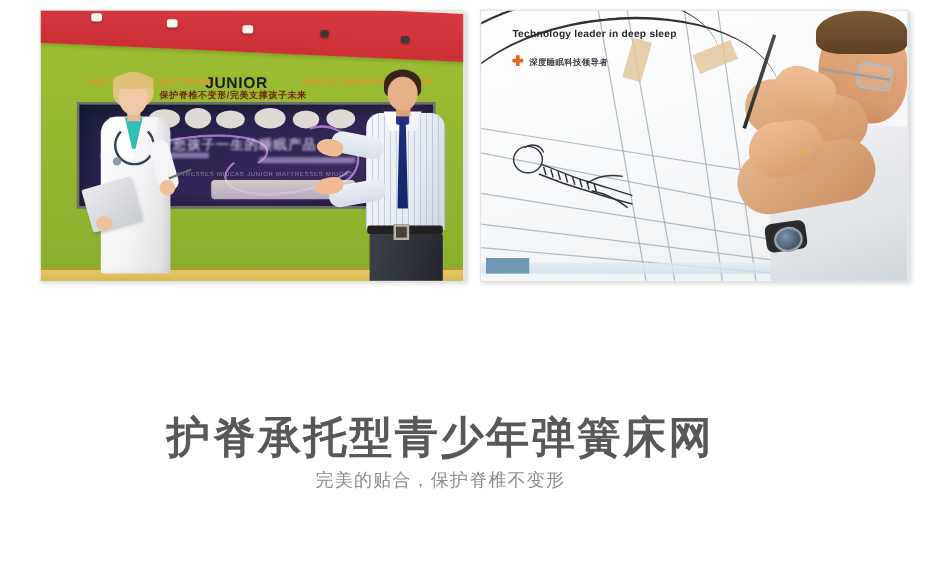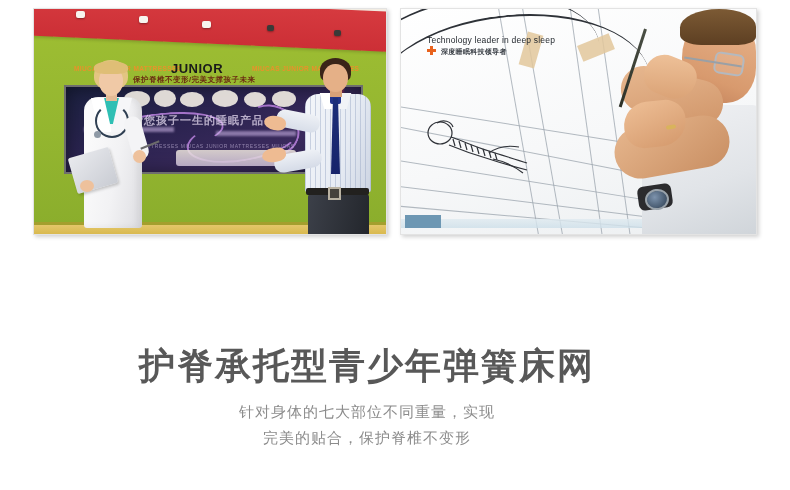--- a/index.html
+++ b/index.html
@@ -372,23 +372,23 @@
     width: 250px; height: 130px;
     border-left-color: transparent; border-right-color: transparent; border-bottom-color: transparent;
   }
   .dz-figure {
     position: absolute;
     left: 22px; top: 108px;
     width: 112px; height: 58px;
   }
   .dz-title {
     position: absolute;
-    left: 26px; top: 26px;
+    left: 26px; top: 14px;
     font-size: 8.5px;
-    font-weight: normal;
+    font-weight: bold;
     color: #23282e;
     letter-spacing: .2px;
     white-space: nowrap;
   }
   .dz-sub {
     position: absolute;
     left: 40px; top: 38px;
     font-size: 7px;
     font-weight: bold;
     color: #3c4148;
@@ -683,15 +683,14 @@
         <div class="watchface"></div>
       </div>
 
     </div>
   </div>
 
 </div>
 
 <div id="caption">
   <h1 id="caption-title">护脊承托型青少年弹簧床网</h1>
-  <p class="caption-sub">针对身体的七大部位不同重量，实现</p>
   <p class="caption-sub second">完美的贴合，保护脊椎不变形</p>
 </div>
 
 </body></html>

